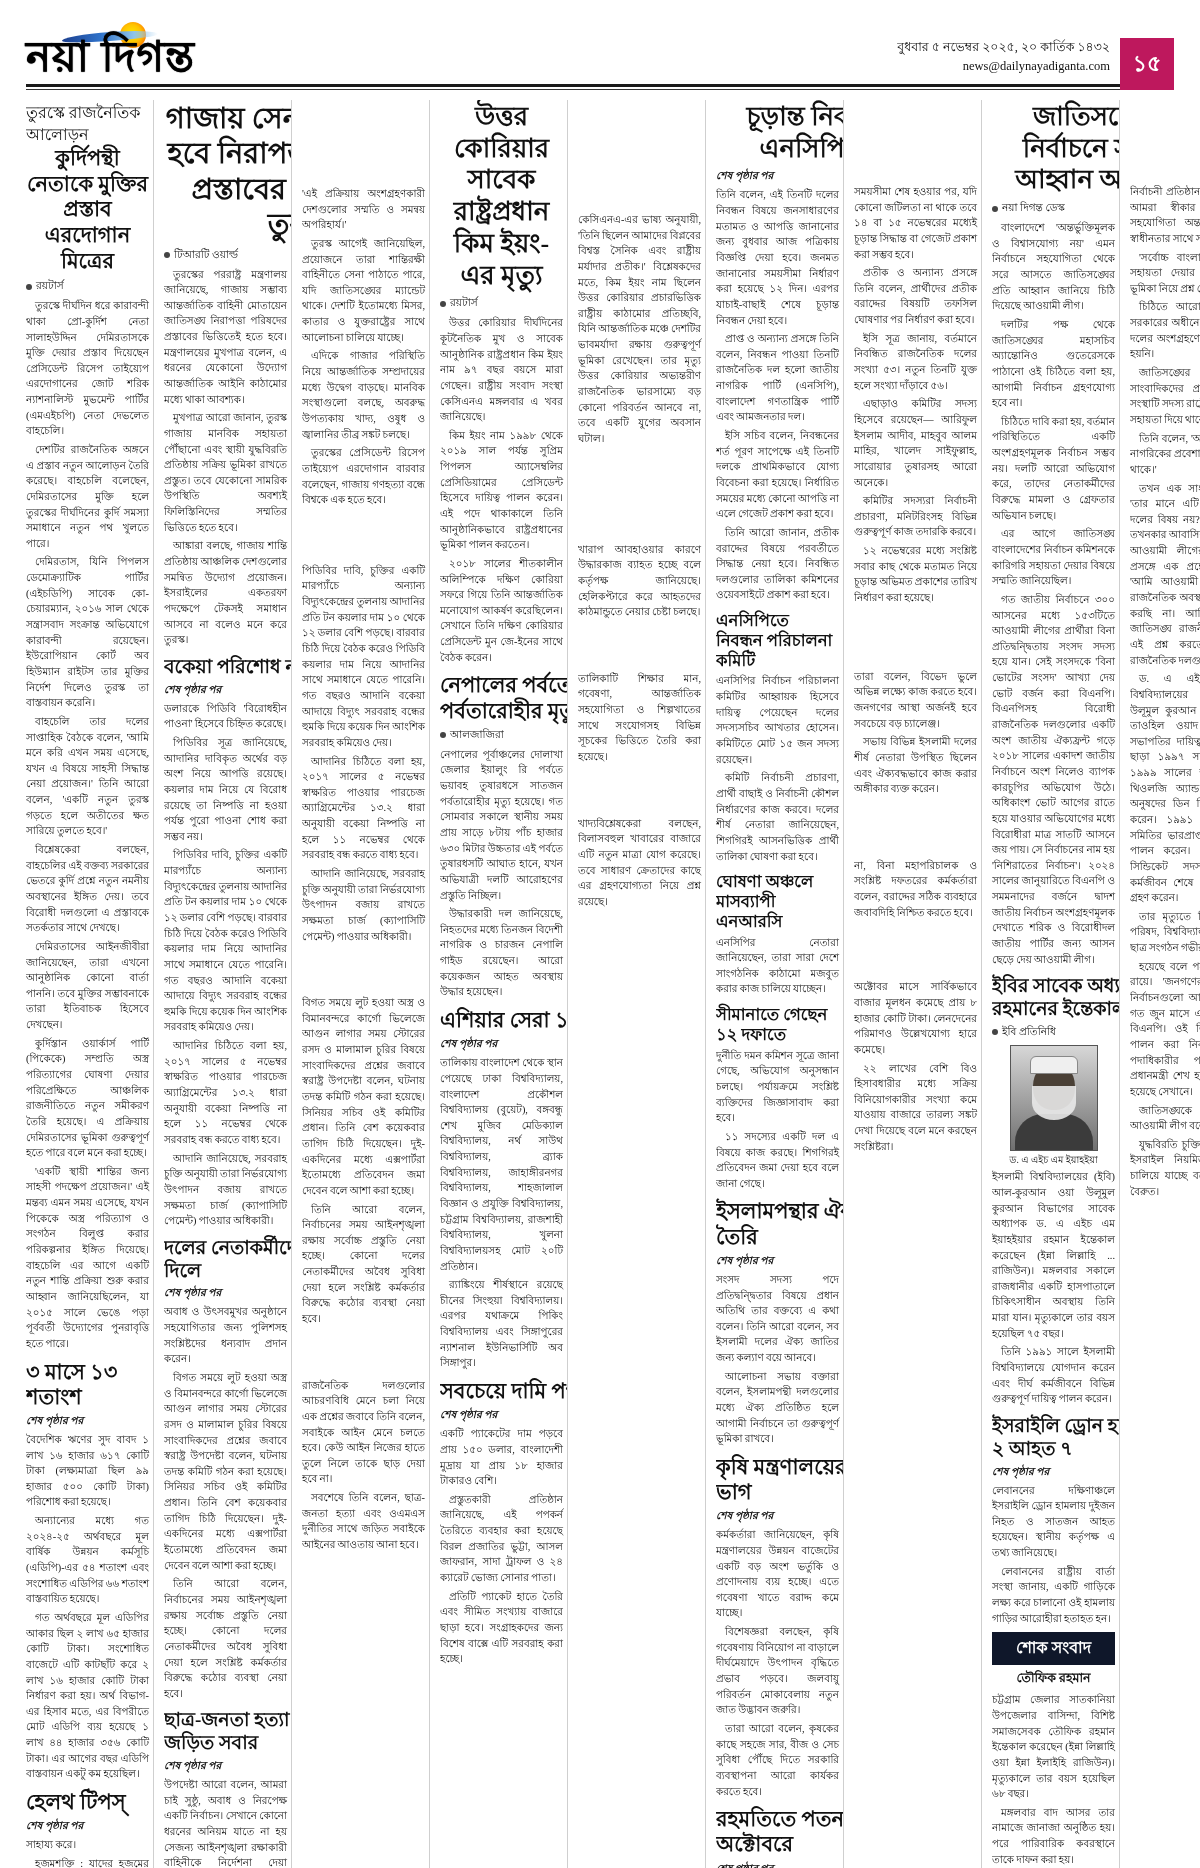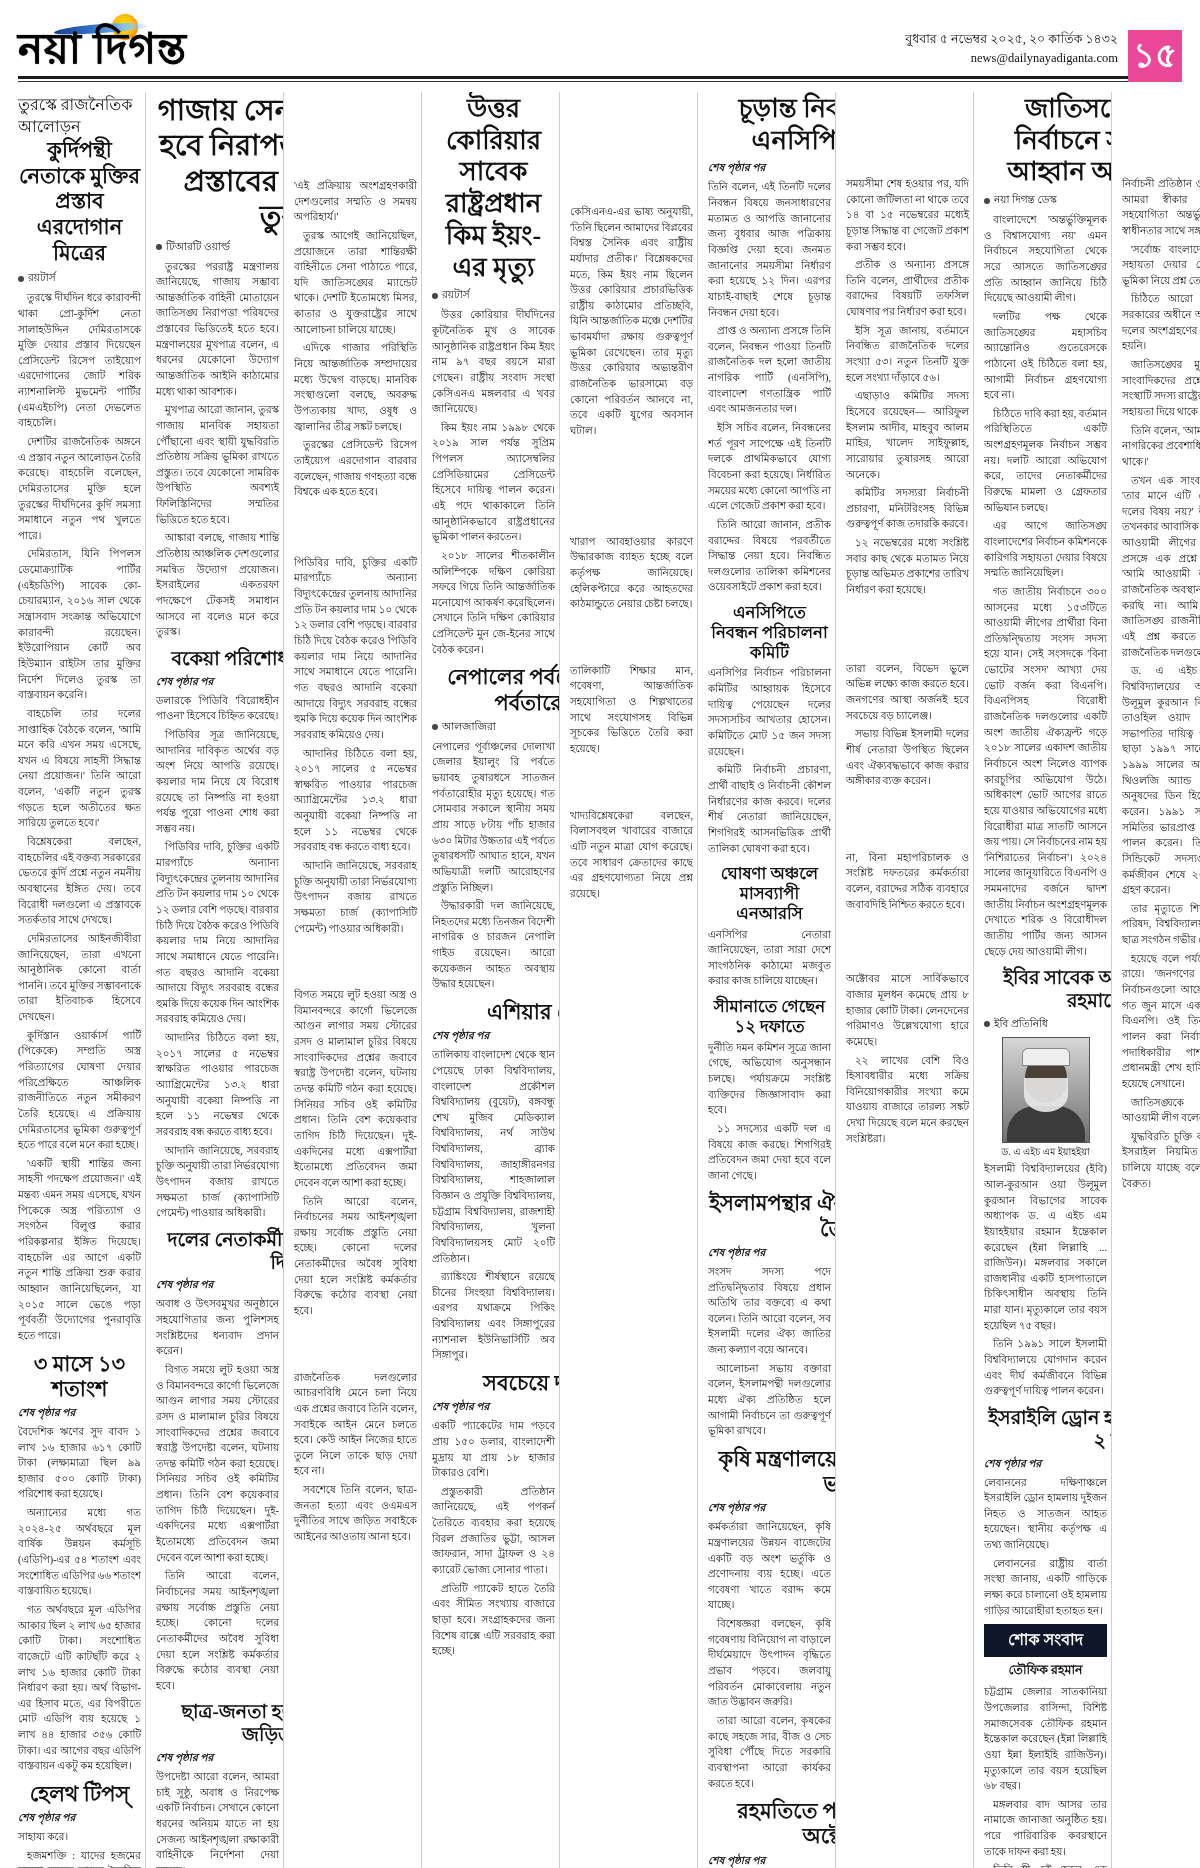--- a/index.html
+++ b/index.html
@@ -4,21 +4,21 @@
 <title>Naya Diganta — Page 15</title>
 <style>
   html,body{margin:0;padding:0;background:#fff;}
   body{
     width:1200px;height:1868px;
     font-family:"Liberation Serif","DejaVu Serif",serif;
     color:#111;
     overflow:hidden;
     position:relative;
   }
-  .page{width:1200px;height:1868px;position:relative;padding:8px;box-sizing:border-box;}
+  .page{width:1200px;height:1868px;position:relative;padding:16px;box-sizing:border-box;}
 
   
   .masthead{
     display:flex;align-items:flex-start;justify-content:space-between;
     padding:8px 6px 0 10px;height:66px;box-sizing:border-box;
   }
   .logo-wrap{position:relative;display:flex;align-items:center;}
   .sun{
     position:absolute;left:94px;top:-2px;width:26px;height:26px;border-radius:50%;
     background:radial-gradient(circle at 45% 45%,#ffe600 0%,#ffc400 45%,#ff7a00 78%,#f24e00 100%);
@@ -33,23 +33,23 @@
   .logo-text{
     font-family:"Liberation Serif","DejaVu Serif",serif;
     font-size:42px;font-weight:bold;letter-spacing:1px;line-height:1;
     position:relative;z-index:3;padding-top:12px;color:#000;
     text-shadow:0 0 1px #000;
   }
   .head-right{display:flex;align-items:flex-start;gap:10px;padding-top:14px;}
   .head-meta{text-align:right;font-size:12.5px;line-height:1.5;}
   .head-meta .eml{font-family:"Liberation Serif",serif;font-size:12.5px;}
   .pageno{
-    width:54px;height:52px;background:#ec4899;color:#fff;
+    width:54px;height:52px;background:#be185d;color:#fff;
     display:flex;align-items:center;justify-content:center;
-    font-size:34px;font-weight:bold;line-height:1;margin-right:4px;
+    font-size:22px;font-weight:bold;line-height:1;margin-right:4px;
   }
   .rule-top{height:3px;background:#1a1a1a;margin:2px 10px 0 10px;}
   .rule-thin{height:1px;background:#333;margin:2px 10px 6px 10px;}
 
   
   .grid{
     display:grid;
     grid-template-columns:128px 128px 128px 128px 128px 128px 128px 128px 162px;
     column-gap:10px;
     padding:4px 10px 10px 10px;
@@ -61,21 +61,21 @@
 
   
   .kicker{font-size:16px;text-align:left;line-height:1.35;margin:2px 0 1px;}
   h1.hl{
     font-size:21px;font-weight:bold;line-height:1.22;text-align:center;
     margin:1px 0 4px;letter-spacing:0px;
   }
   h1.hl.big{font-size:26px;}
   h1.hl.huge{font-size:29px;}
   h2.sub{
-    font-size:19px;font-weight:bold;line-height:1.2;text-align:center;
+    font-size:19px;font-weight:bold;line-height:1.2;
     margin:8px 0 3px;
   }
   h2.sub.sm{font-size:16.5px;}
   h2.sub.lg{font-size:21px;}
   .byline{font-size:10.5px;margin:2px 0 3px;display:flex;align-items:center;gap:4px;}
   .byline .dot{width:6px;height:6px;border-radius:50%;background:#444;display:inline-block;flex:0 0 auto;}
   .contfrom{font-size:10.5px;font-style:italic;font-weight:bold;margin:2px 0 2px;}
   .body{font-size:10.3px;line-height:1.52;text-align:justify;hyphens:auto;word-spacing:-0.3px;}
   .body p{margin:0 0 3px;text-indent:9px;}
   .body p.noind{text-indent:0;}

